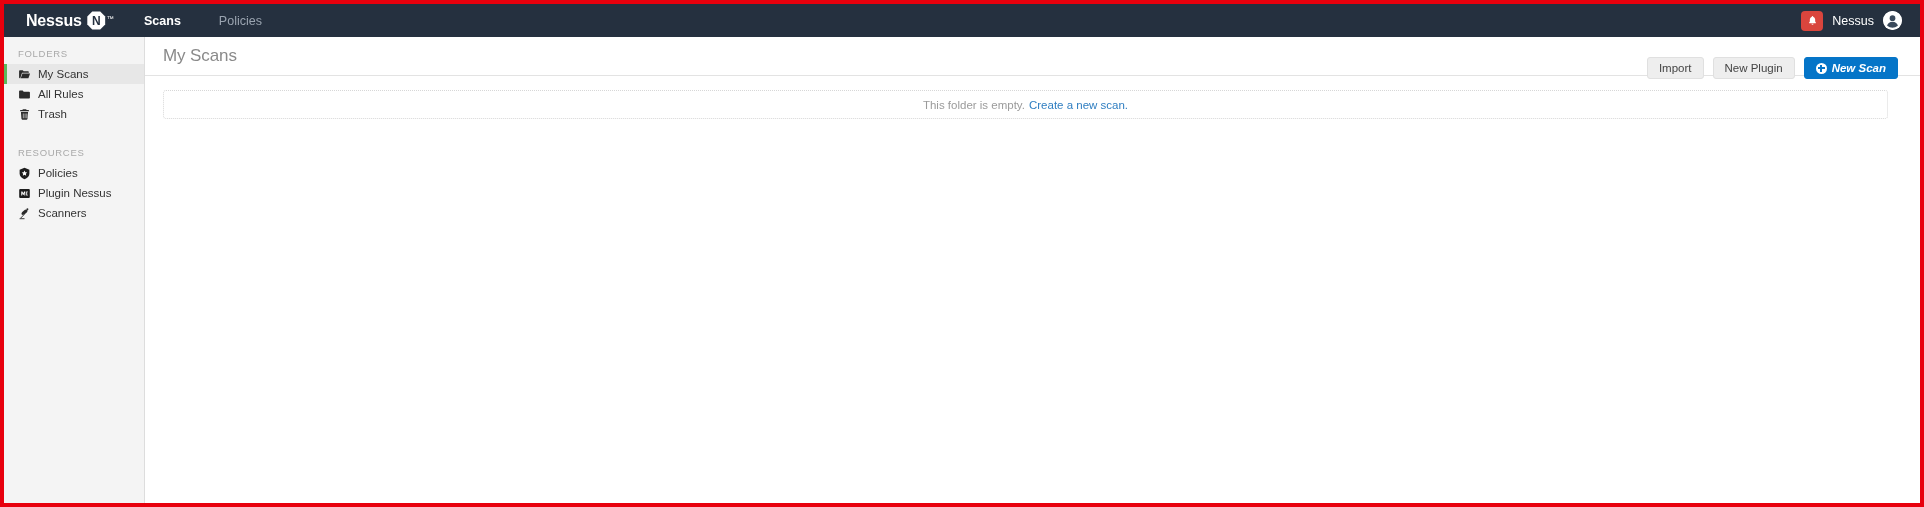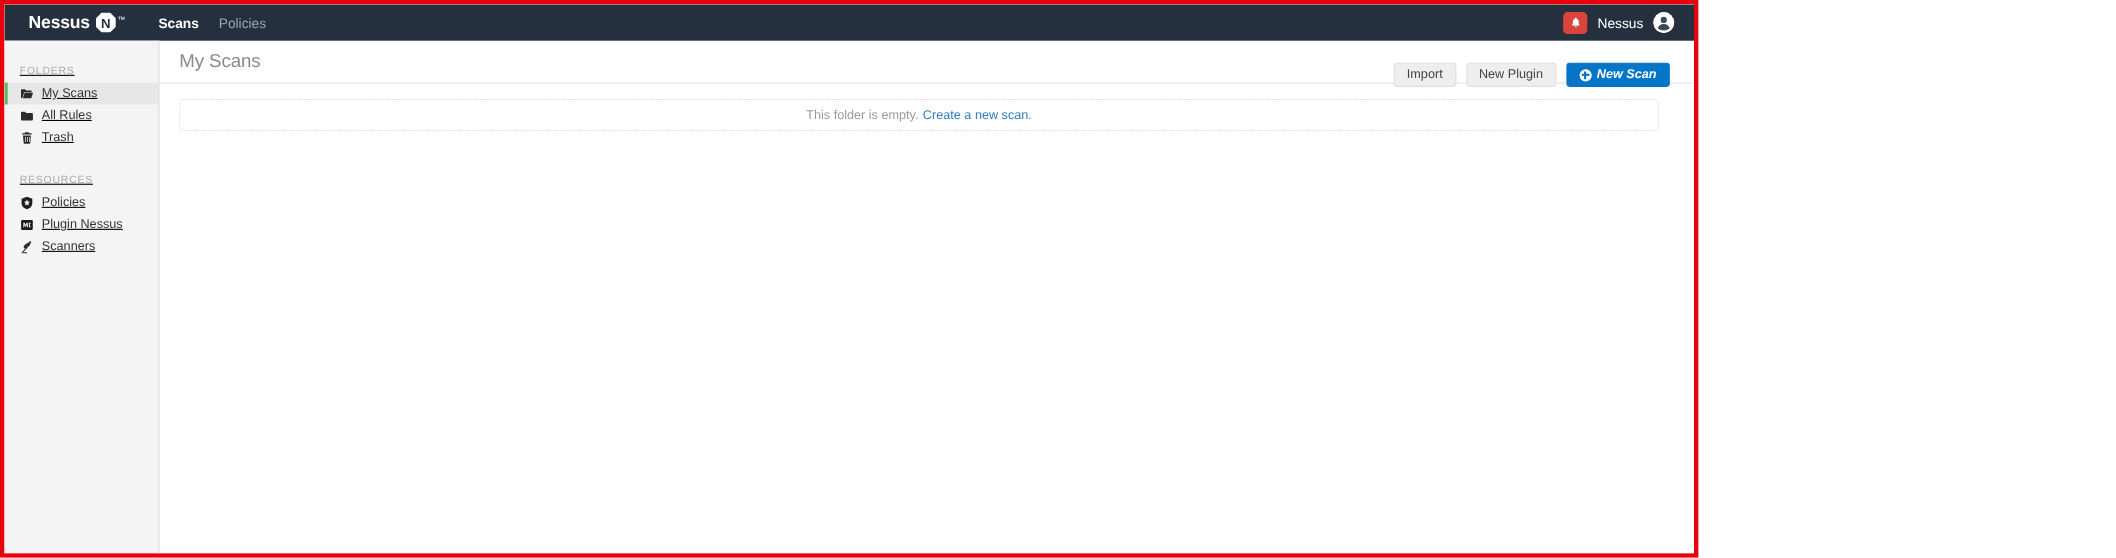--- a/index.html
+++ b/index.html
@@ -4,21 +4,21 @@
 <style>
   * { box-sizing: border-box; margin: 0; padding: 0; }
   html, body {
     width: 1924px; height: 507px;
     font-family: "Liberation Sans", sans-serif;
     background: #ffffff;
     overflow: hidden;
   }
   #app-frame {
     position: relative;
-    width: 1544px; height: 507px;
+    width: 1924px; height: 507px;
     border: 4px solid #e8000d;
     background: #ffffff;
     overflow: hidden;
   }
   
   #topbar {
     height: 33px;
     background: #25303f;
     display: flex;
     align-items: center;
@@ -56,21 +56,21 @@
     display: flex; align-items: center; justify-content: center;
     line-height: 1;
   }
   #brand-tm {
     color: #ffffff;
     font-size: 7px;
     align-self: flex-start;
     margin-top: 4px;
     margin-left: 1px;
   }
-  #main-nav { display: flex; align-items: center; gap: 18px; margin-left: 18px; }
+  #main-nav { display: flex; align-items: center; gap: 38px; margin-left: 18px; }
   .nav-link {
     font-size: 12.5px;
     color: #9aa4b0;
     text-decoration: none;
     cursor: pointer;
     white-space: nowrap;
   }
   .nav-link.active { color: #ffffff; font-weight: bold; }
   #topbar-right {
     margin-left: auto;
@@ -98,23 +98,22 @@
     cursor: pointer;
   }
   
   #body-split { display: flex; height: calc(507px - 8px - 33px); }
   
   #sidebar {
     width: 141px;
     flex: none;
     background: #f4f4f4;
     border-right: 1px solid #dddddd;
-    padding-top: 17px;
-    position: relative;
-    text-decoration: underline;
+    padding-top: 6px;
+    position: relative;
   }
   .side-heading {
     font-size: 9.5px;
     color: #a9a9a9;
     letter-spacing: 0.7px;
     padding: 5px 0 5px 14px;
     text-transform: uppercase;
     user-select: none;
   }
   .side-item {

